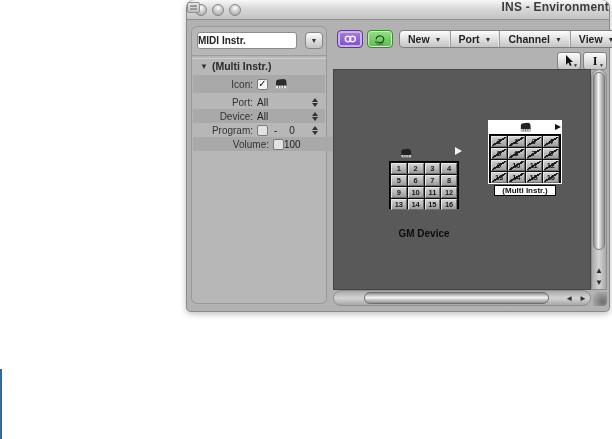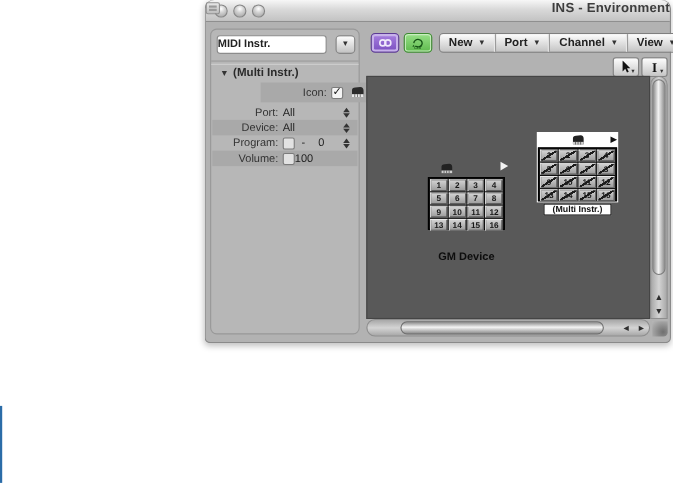--- a/index.html
+++ b/index.html
@@ -165,21 +165,21 @@
         <div class="sel-btn">
           <span>▼</span>
         </div>
       </div>
       <div class="sb-sep"></div>
       <div class="sb-header">
         <span class="tri">▼</span>
         <span>(Multi Instr.)</span>
       </div>
 
-      <div class="param-row dark" style="top:48px;height:18px;margin-left:44px;">
+      <div class="param-row dark" style="top:48px;height:18px;">
         <div class="p-label">Icon:</div>
         <div class="checkbox">
           <span>✓</span>
         </div>
         <span style="width:5px;"></span>
         <svg class="piano" width="16" height="14" viewBox="0 0 16 14">
           <path d="M3 11 L3 5 Q3 2.5 6 2.5 L10.5 2 Q13.5 2.2 13.5 5.5 L13.5 11 Z" fill="#2b2b2b"></path>
           <rect x="3" y="8.6" width="10.5" height="2.6" fill="#e8e8e8"></rect>
           <path d="M5.5 8.6 v2.6 M8 8.6 v2.6 M10.5 8.6 v2.6" stroke="#555" stroke-width="0.7"></path>
         </svg>
@@ -207,21 +207,21 @@
         <div class="p-label">Program:</div>
         <div class="checkbox" style="background:#e2e2e2;"></div>
         <span class="p-val" style="margin-left:6px;">-</span>
         <span class="p-val" style="margin-left:12px;">0</span>
         <div class="stepper">
             <i class="up"></i>
             <i class="dn"></i>
           </div>
       </div>
 
-      <div class="param-row dark" style="top:110px;height:14px;">
+      <div class="param-row dark" style="top:110px;height:14px;padding-left:16px;">
         <div class="p-label">Volume:</div>
         <div class="checkbox" style="background:#e2e2e2;"></div>
         <span class="p-val" style="margin-left:0;">100</span>
       </div>
     </div>
 
     <div class="tb-btn" id="btn-link">
       <svg width="15" height="10" viewBox="0 0 15 10">
         <circle cx="5" cy="5" r="2.7" fill="none" stroke="#efe9fb" stroke-width="1.5"></circle>
         <circle cx="9.6" cy="5" r="2.7" fill="none" stroke="#efe9fb" stroke-width="1.5"></circle>

